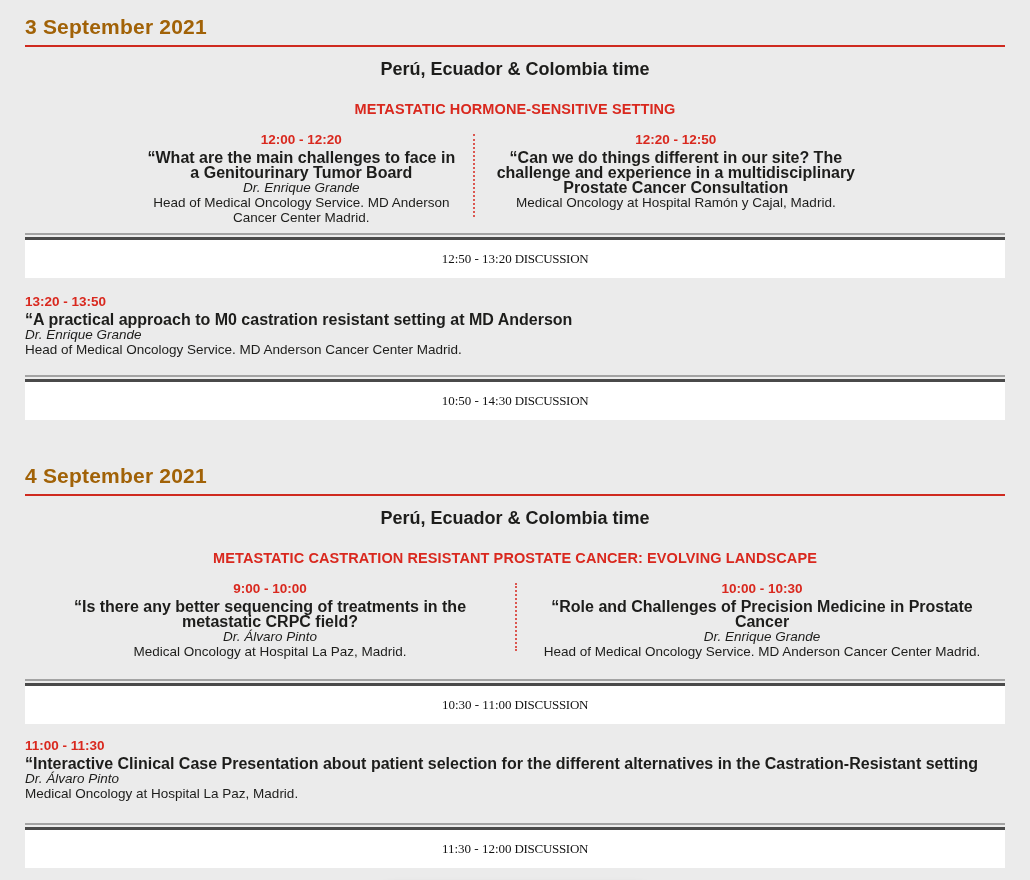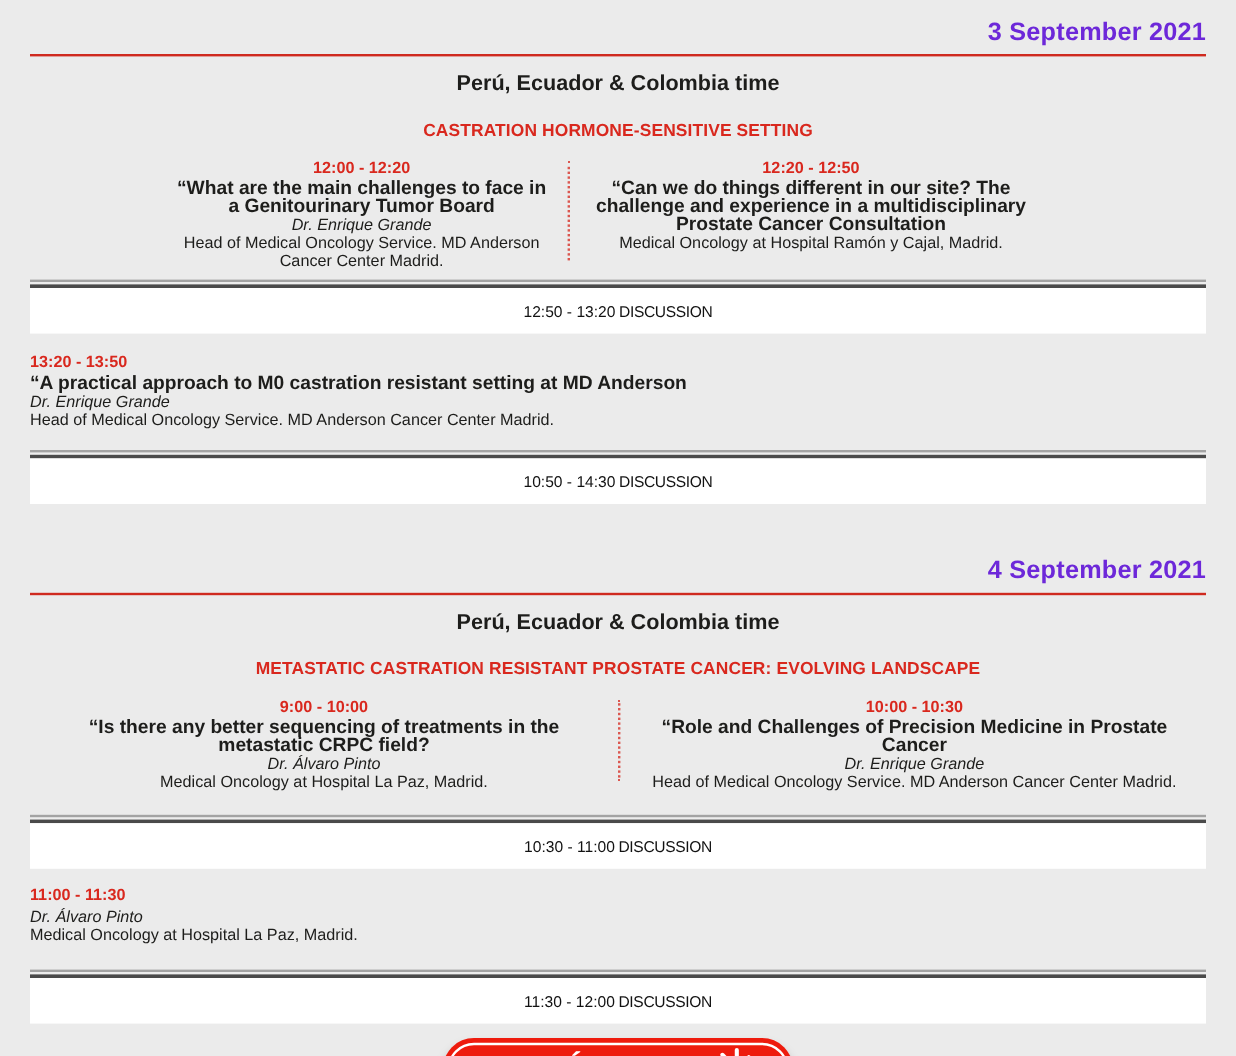--- a/index.html
+++ b/index.html
@@ -6,21 +6,21 @@
   html,body { width:1030px; height:880px; }
   body {
     background:#ebebeb;
     font-family:"Liberation Sans","DejaVu Sans",sans-serif;
     color:#1d1d1b;
     overflow:hidden;
   }
   .page { padding:16px 25px 0 25px; }
 
   .day-title {
-    text-align:right; color:#6d28d9; font-size:21px; font-weight:bold;
+    text-align:left; color:#a16207; font-size:21px; font-weight:bold;
     letter-spacing:.2px; line-height:22px;
   }
   .redline { border:none; border-top:2px solid #cf2a1f; margin-top:7px; }
   .tz { text-align:center; font-weight:bold; font-size:18px; margin-top:12px; }
   .topic {
     text-align:center; color:#d9281e; font-weight:bold; font-size:14.5px;
     margin-top:21px; letter-spacing:.1px;
   }
 
   .cols { display:flex; margin-top:15px; }
@@ -42,21 +42,21 @@
 
   .session-wide { text-align:left; margin-top:16px; }
 
   .disc { }
   .dline {
     height:2px; border-top:2px solid #a3a3a3; border-bottom:3px solid #4a4a4a;
     background:#ededed; box-sizing:content-box;
   }
   .dwhite {
     background:#ffffff; height:38px; display:flex; align-items:center;
-    justify-content:center; gap:3px; font-size:13px; color:#121212;
+    justify-content:center; gap:3px; font-size:13px; color:#121212;font-family:Liberation Serif, serif;
   }
   .dwhite .dlabel { letter-spacing:-.3px; }
 
   .mt8 { margin-top:8px; } .mt14 { margin-top:14px; } .mt18 { margin-top:18px; }
   .mt20 { margin-top:20px; } .mt22 { margin-top:22px; } .mt45 { margin-top:45px; }
 
   .cta-row { display:flex; justify-content:center; margin-top:12px; }
   .cta {
     position:relative; width:292px; height:52px; background:#ee1b0d;
     border:none; border-radius:26px; cursor:pointer;
@@ -77,21 +77,21 @@
 </style>
 </head>
 <body>
 
 <div class="page">
 
   <div>
     <div class="day-title">3 September 2021</div>
     <hr class="redline">
     <div class="tz">Perú, Ecuador &amp; Colombia time</div>
-    <div class="topic">CASTRATION HORMONE-SENSITIVE SETTING</div>
+    <div class="topic">METASTATIC HORMONE-SENSITIVE SETTING</div>
 
     <div class="cols cols-day1">
       <div class="col col-a">
         <div class="col-inner-a1">
           <div class="time">12:00 - 12:20</div>
           <div class="stitle">“What are the main challenges to face in a Genitourinary Tumor Board</div>
           <div class="speaker">Dr. Enrique Grande</div>
           <div class="affil">Head of Medical Oncology Service. MD Anderson Cancer Center Madrid.</div>
         </div>
       </div>
@@ -159,20 +159,21 @@
     <div class="disc mt20">
       <div class="dline"></div>
       <div class="dwhite">
         <span>10:30 - 11:00</span>
         <span class="dlabel">DISCUSSION</span>
       </div>
     </div>
 
     <div class="session-wide mt14">
       <div class="time">11:00 - 11:30</div>
+      <div class="stitle">“Interactive Clinical Case Presentation about patient selection for the different alternatives in the Castration-Resistant setting</div>
       <div class="speaker">Dr. Álvaro Pinto</div>
       <div class="affil">Medical Oncology at Hospital La Paz, Madrid.</div>
     </div>
 
     <div class="disc mt22">
       <div class="dline"></div>
       <div class="dwhite">
         <span>11:30 - 12:00</span>
         <span class="dlabel">DISCUSSION</span>
       </div>

